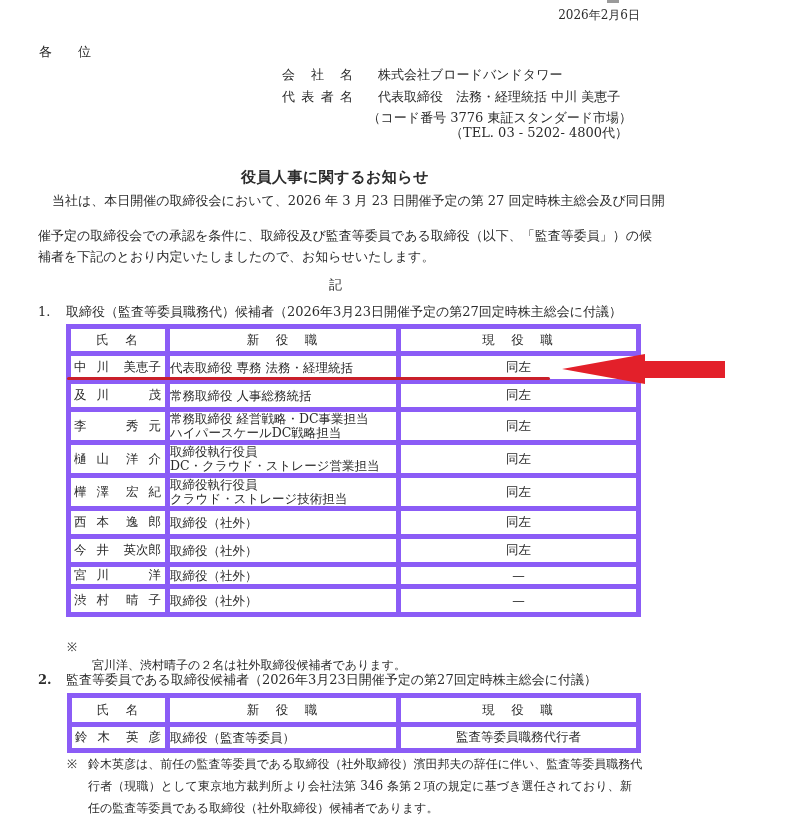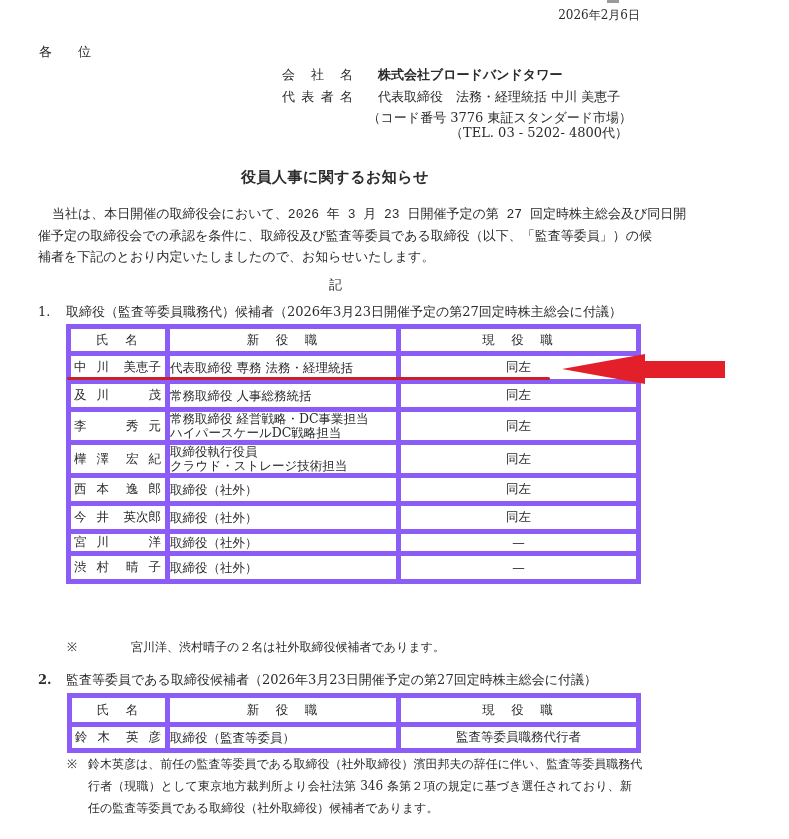--- a/index.html
+++ b/index.html
@@ -37,31 +37,31 @@
 </head>
 <body>
 
 <div class="page-mark"></div>
 
 <div class="abs f12" style="right:149px; top:6px;">2026年2月6日</div>
 <div class="abs f13" style="left:39px; top:26px;margin-top:17px;">各　　位</div>
 
 <div>
   <div class="abs f13 just" style="left:282px; top:66px; width:71px;">会 社 名</div>
-  <div class="abs f13" style="left:378px; top:66px;font-weight:bold;">株式会社ブロードバンドタワー</div>
+  <div class="abs f13" style="left:378px; top:66px;">株式会社ブロードバンドタワー</div>
   <div class="abs f13 just" style="left:282px; top:88px; width:71px;">代 表 者 名</div>
   <div class="abs f13" style="left:378px; top:88px;">代表取締役　法務・経理統括 中川 美恵子</div>
   <div class="abs f13" style="right:157px; top:109px;">（コード番号 3776 東証スタンダード市場）</div>
   <div class="abs f13" style="right:161px; top:124px;">（TEL. 03 - 5202- 4800代）</div>
 </div>
 
 <div class="abs title" style="left:227px; top:168px; width:216px;">役員人事に関するお知らせ</div>
 
 <div>
-  <div class="abs f13 just" style="left:52px; top:206px; width:583px;font-family:Liberation Mono, monospace;">当社は、本日開催の取締役会において、2026 年 3 月 23 日開催予定の第 27 回定時株主総会及び同日開</div>
+  <div class="abs f13 just" style="left:52px; top:192px; width:583px;">当社は、本日開催の取締役会において、2026 年 3 月 23 日開催予定の第 27 回定時株主総会及び同日開</div>
   <div class="abs f13 just" style="left:38px; top:227px; width:597px;">催予定の取締役会での承認を条件に、取締役及び監査等委員である取締役（以下、「監査等委員」）の候</div>
   <div class="abs f13" style="left:38px; top:248px;">補者を下記のとおり内定いたしましたので、お知らせいたします。</div>
 </div>
 
 <div class="abs f13" style="left:329px; top:276px;">記</div>
 
 <div class="abs f13" style="left:38px; top:303px;">1.</div>
 <div class="abs f13" style="left:66px; top:303px;">取締役（監査等委員職務代）候補者（2026年3月23日開催予定の第27回定時株主総会に付議）</div>
 
 <table class="t" style="left:66px; top:324px; width:570px;">
@@ -103,20 +103,31 @@
             <span>秀 元</span>
           </div>
         </td>
     <td class="role">常務取締役 経営戦略・DC事業担当
 ハイパースケールDC戦略担当</td>
     <td class="cur">同左</td>
   </tr>
   <tr style="height:30px">
     <td>
           <div class="nm">
+            <span>樋 山</span>
+            <span>洋 介</span>
+          </div>
+        </td>
+    <td class="role">取締役執行役員
+DC・クラウド・ストレージ営業担当</td>
+    <td class="cur">同左</td>
+  </tr>
+  <tr style="height:30px">
+    <td>
+          <div class="nm">
             <span>樺 澤</span>
             <span>宏 紀</span>
           </div>
         </td>
     <td class="role">取締役執行役員
 クラウド・ストレージ技術担当</td>
     <td class="cur">同左</td>
   </tr>
   <tr style="height:28px">
     <td>
@@ -155,21 +166,21 @@
             <span>晴 子</span>
           </div>
         </td>
     <td class="role">取締役（社外）</td>
     <td class="cur">—</td>
   </tr>
 </tbody>
   </table>
 
 <div class="abs f12" style="left:67px; top:638px;">※</div>
-<div class="abs f12" style="left:92px; top:638px;margin-left:39px;">宮川洋、渋村晴子の２名は社外取締役候補者であります。</div>
+<div class="abs f12" style="left:92px; top:656px;">宮川洋、渋村晴子の２名は社外取締役候補者であります。</div>
 
 <div class="abs f13 sec-num-bold" style="left:38px; top:671px;">2.</div>
 <div class="abs f13" style="left:66px; top:671px;">監査等委員である取締役候補者（2026年3月23日開催予定の第27回定時株主総会に付議）</div>
 
 <table class="t" style="left:67px; top:693px; width:569px;">
   <colgroup>
       <col style="width:98px">
       <col style="width:231px">
       <col style="width:240px">
     </colgroup>

